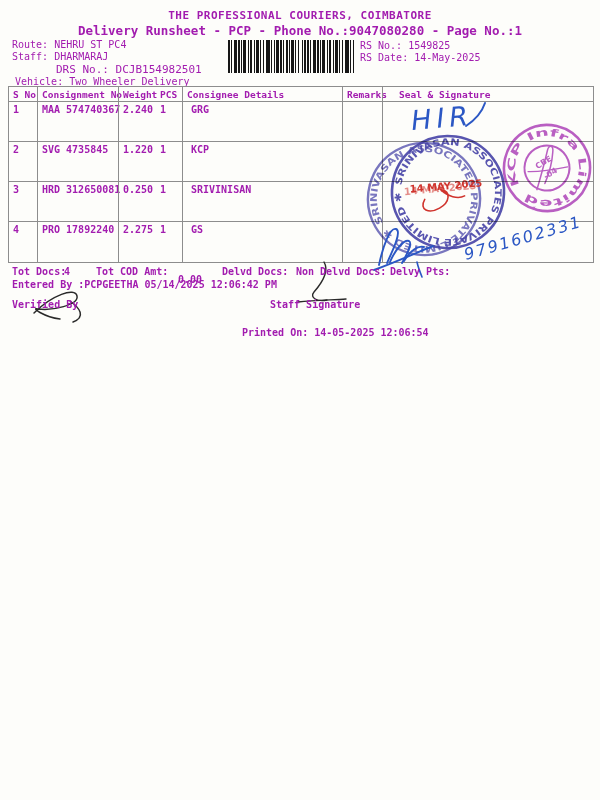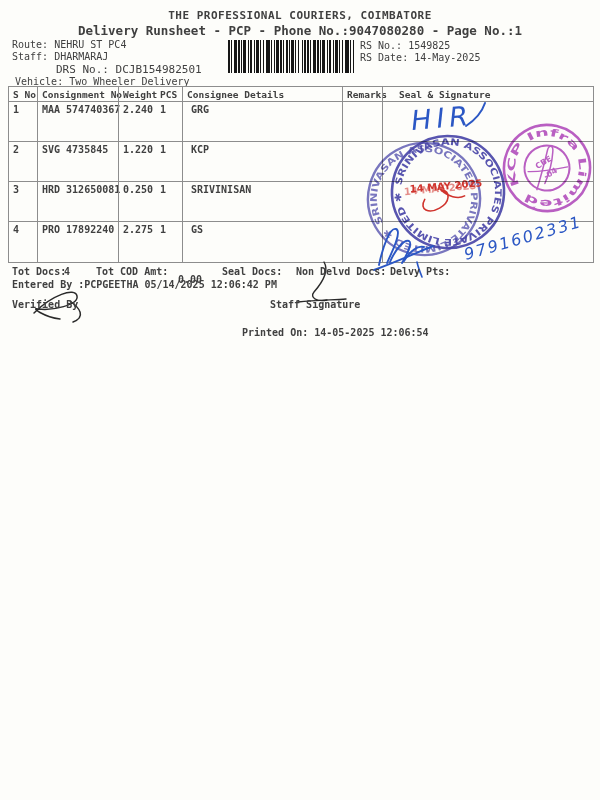--- a/index.html
+++ b/index.html
@@ -1,17 +1,17 @@
 <!DOCTYPE html>
 <html><head>
 <meta charset="utf-8">
 <style>
   html,body{margin:0;padding:0;background:#e8e8e8;}
   .page{position:relative;width:600px;height:800px;background:#fdfdfa;overflow:hidden;
-        font-family:"DejaVu Sans Mono",monospace;color:#404040;}
+        font-family:"DejaVu Sans Mono",monospace;color:#a21caf;}
   .abs{position:absolute;}
   .title{left:0;top:9px;width:100%;text-align:center;font-size:11px;font-weight:700;letter-spacing:.5px;}
   .subtitle{left:0;top:23px;width:100%;text-align:center;font-size:12.5px;font-weight:700;}
   .inf{font-size:10px;font-weight:400;white-space:pre;}
   .drs{font-size:11px;padding-left:44px;}
   
   .tbl{position:absolute;left:8px;top:86px;width:584px;display:grid;
        grid-template-columns:28px 81px 40px 24px 160px 40px auto;
        grid-template-rows:15px 40px 40px 40px 41px;
        border:1px solid #8d8d8d;border-bottom:none;}
@@ -195,21 +195,21 @@
     <g stroke="#2a2a2a" stroke-width="1.4" fill="none" stroke-linecap="round">
       <path d="M 324,262 C 330,272 321,284 314,292 C 309,298 318,302 327,300"></path>
       <path d="M 298,302 C 315,300 332,300 346,299"></path>
     </g>
   </svg>
 
   <div class="abs ft" style="left:12px;top:266px;">Tot Docs:</div>
   <div class="abs ft" style="left:64px;top:266px;">4</div>
   <div class="abs ft" style="left:96px;top:266px;">Tot COD Amt:</div>
   <div class="abs ft" style="left:178px;top:266px;margin-top:8px;">0.00</div>
-  <div class="abs ft" style="left:222px;top:266px;">Seal Docs:</div>
+  <div class="abs ft" style="left:222px;top:266px;">Delvd Docs:</div>
   <div class="abs ft" style="left:296px;top:266px;">Non Delvd Docs:</div>
   <div class="abs ft" style="left:390px;top:266px;">Delvy Pts:</div>
 
   <div class="abs ft" style="left:12px;top:279px;">Entered By :PCPGEETHA 05/14/2025 12:06:42 PM</div>
   <div class="abs ft" style="left:242px;top:279px;margin-top:48px;">Printed On: 14-05-2025 12:06:54</div>
 
   <div class="abs ft" style="left:12px;top:299px;">Verified By</div>
   <div class="abs ft" style="left:270px;top:299px;">Staff Signature</div>
 
 </div>

